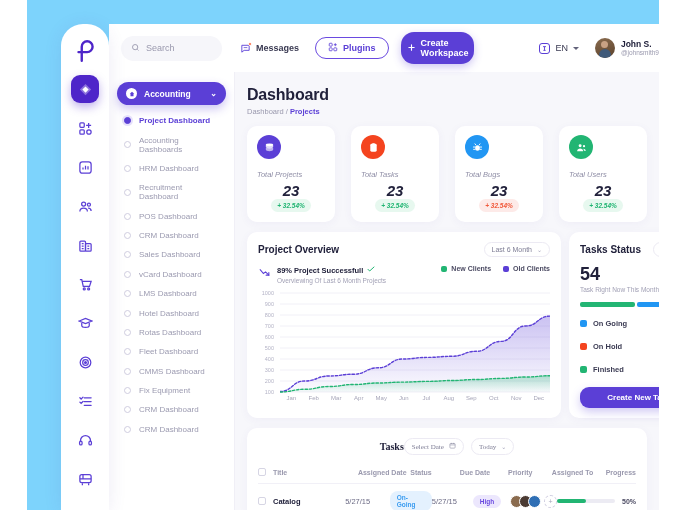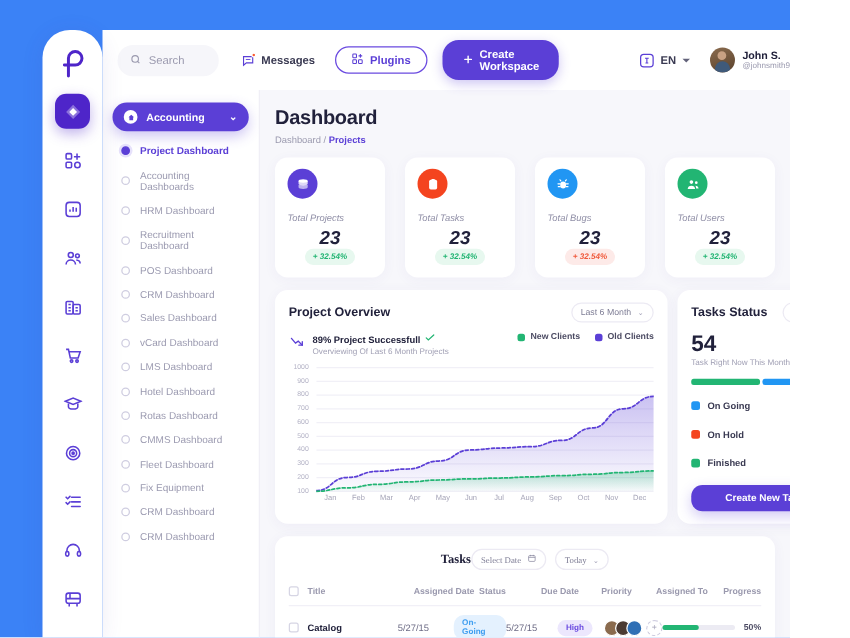--- a/index.html
+++ b/index.html
@@ -4,21 +4,22 @@
 <style>
   * { box-sizing: border-box; margin: 0; padding: 0; }
   html, body {
     width: 680px; height: 510px;
     font-family: "Liberation Sans", sans-serif;
     background: #ffffff;
     overflow: hidden;
   }
   #app {
     position: relative; width: 632px; height: 510px;
-    background: #3b82f6;
+    background: #7dd3fc;
+    margin-left: 27px;
   }
 
   
   .rail {
     position: absolute; left: 34px; top: 24px;
     width: 48px; height: 486px;
     background: #ffffff;
     border-radius: 22px 22px 0 0;
     box-shadow: 0 2px 18px rgba(80,60,160,.10);
     display: flex; flex-direction: column; align-items: center;
@@ -57,25 +58,25 @@
   }
   .pill-outline {
     display:flex; align-items:center; gap:5px;
     border: 1px solid #6a4ae0; color:#5b3fd6; border-radius: 13px;
     padding: 4px 12px; font-size: 9px; font-weight: 600; margin-left: 16px;
   }
   .pill-outline svg { width:10px; height:10px; }
   .pill-solid {
     display:flex; align-items:center; gap:5px;
     background: #5b3fd6; color:#fff; border-radius: 13px;
-    padding: 6px 16px; font-size: 9px; font-weight: 600; margin-left: 12px;
+    padding: 6px 6px; font-size: 9px; font-weight: 600; margin-left: 12px;
     box-shadow: 0 3px 9px rgba(91,63,214,.30);
   }
   .pill-solid svg { width:9px; height:9px; }
-  .lang { display:flex; align-items:center; gap:5px; margin-left:18px; font-size:9px; color:#3a3a52; font-weight:700;padding-left:47px; }
+  .lang { display:flex; align-items:center; gap:5px; margin-left:18px; font-size:9px; color:#3a3a52; font-weight:400;padding-left:47px; }
   .lang .sq { width:11px; height:11px; border:1.2px solid #5b3fd6; border-radius:3px; color:#5b3fd6; display:flex; align-items:center; justify-content:center; font-size:6px; }
   .caret { width:0;height:0;border-left:3px solid transparent;border-right:3px solid transparent;border-top:3.5px solid #62627a; }
   .user { display:flex; align-items:center; gap:6px; margin-left:16px; }
   .avatar-u { width:20px;height:20px;border-radius:50%; background: linear-gradient(160deg,#8a6b4e,#5a422c); position:relative; overflow:hidden; }
   .avatar-u::after{content:'';position:absolute;left:4px;bottom:0;width:12px;height:9px;border-radius:6px 6px 0 0;background:#3f5a7a;}
   .avatar-u::before{content:'';position:absolute;left:6.5px;top:3px;width:7px;height:7px;border-radius:50%;background:#c8a183;z-index:2;}
   .uname { font-size: 8.5px; font-weight: 700; color:#21213b; line-height:1.25; }
   .uhandle { font-size: 6.5px; color:#9a99ae; line-height:1.25; }
 
   
@@ -403,25 +404,25 @@
         <div class="menu-item">
           <span class="bullet"></span>
           <span>Hotel Dashboard</span>
         </div>
         <div class="menu-item">
           <span class="bullet"></span>
           <span>Rotas Dashboard</span>
         </div>
         <div class="menu-item">
           <span class="bullet"></span>
+          <span>Fleet Dashboard</span>
+        </div>
+        <div class="menu-item">
+          <span class="bullet"></span>
           <span>CMMS Dashboard</span>
-        </div>
-        <div class="menu-item">
-          <span class="bullet"></span>
-          <span>Fleet Dashboard</span>
         </div>
         <div class="menu-item">
           <span class="bullet"></span>
           <span>Fix Equipment</span>
         </div>
         <div class="menu-item">
           <span class="bullet"></span>
           <span>CRM Dashboard</span>
         </div>
         <div class="menu-item">

